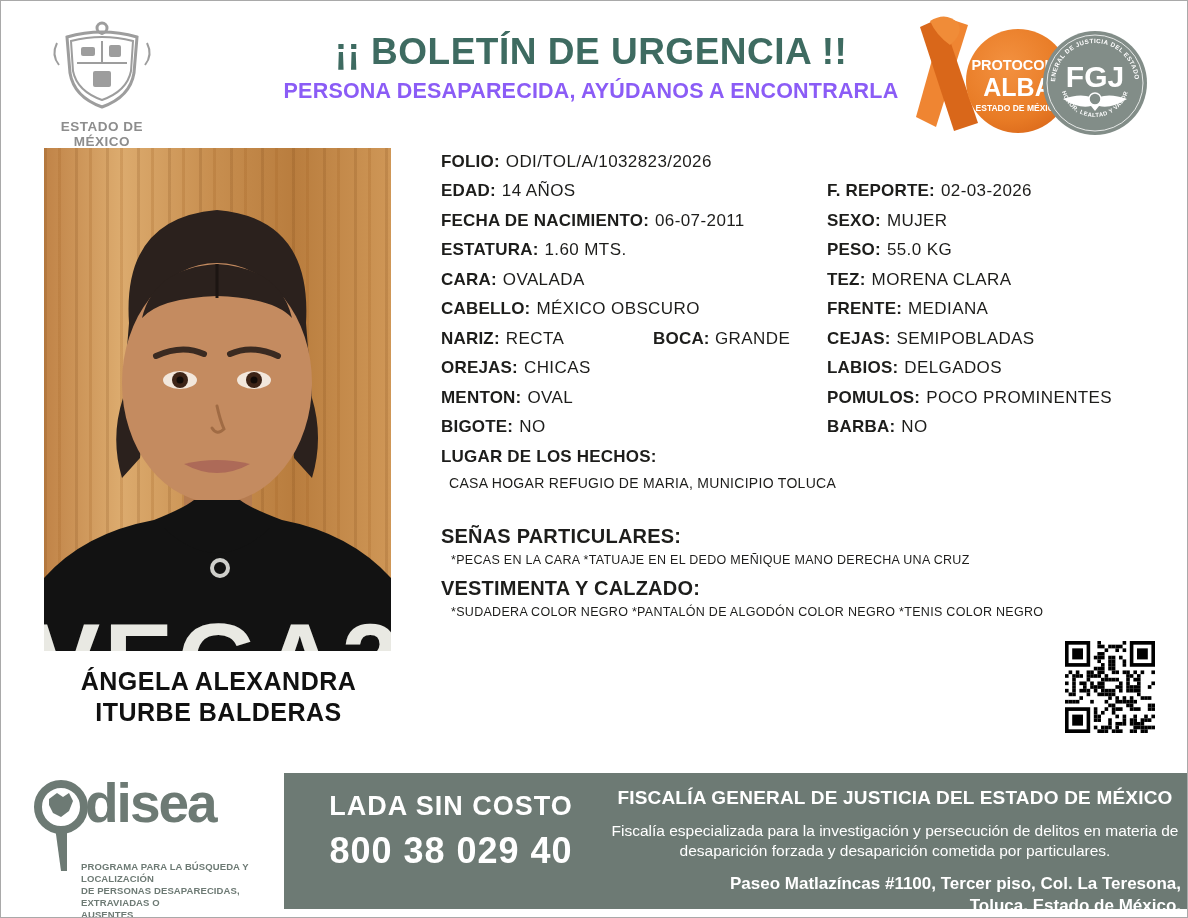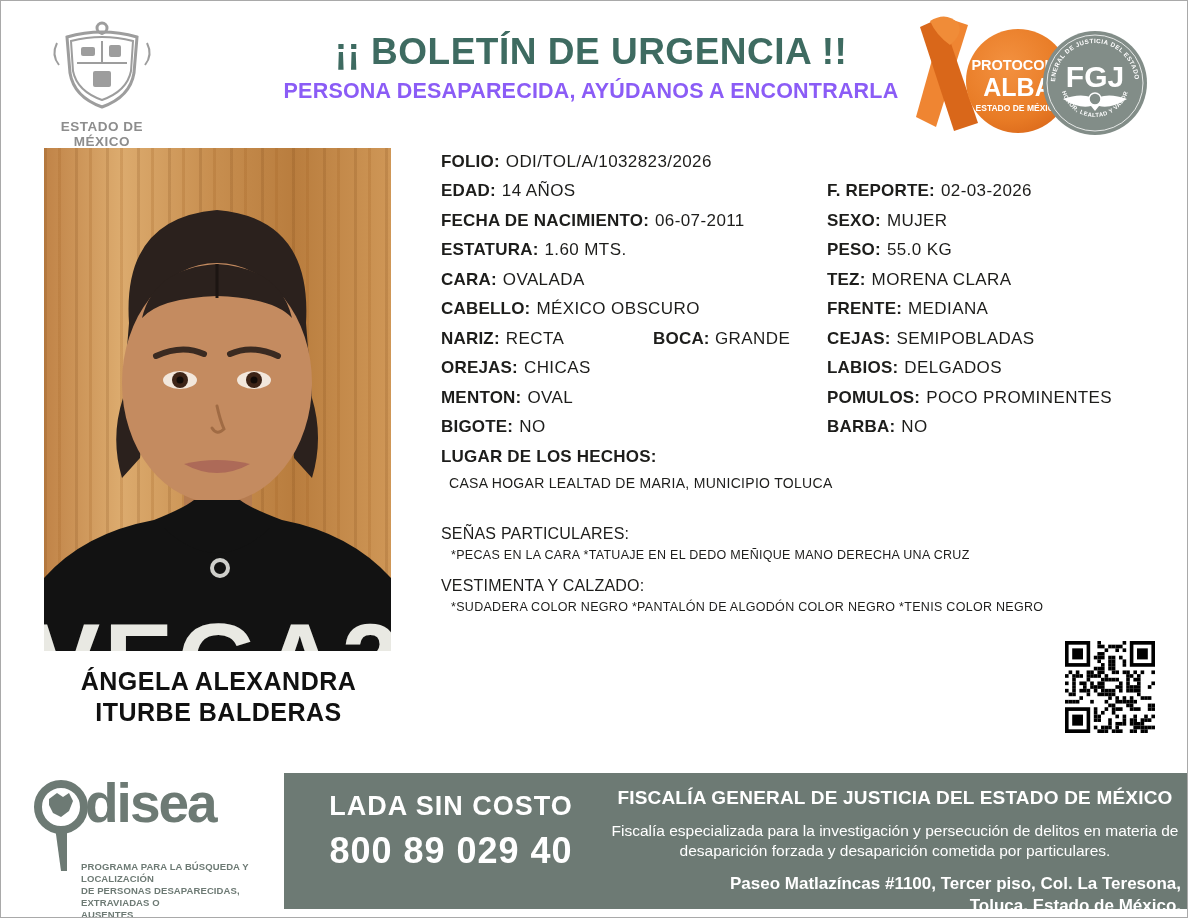--- a/index.html
+++ b/index.html
@@ -32,21 +32,21 @@
   #fields{position:absolute;left:440px;top:146px;width:740px;font-size:17px;}
   .fcol{position:absolute;top:0;}
   #fields-left{left:0;width:386px;}
   #fields-right{left:386px;width:354px;padding-top:29.5px;}
   .frow{position:relative;height:29.5px;display:flex;align-items:center;white-space:nowrap;}
   .flabel{font-weight:bold;letter-spacing:.2px;}
   .fvalue{margin-left:6px;letter-spacing:.4px;}
   .l2{position:absolute;left:212px;}
   .v2{position:absolute;left:268px;}
   .frow.sub{height:22px;font-size:14px;padding-left:8px;letter-spacing:.3px;}
-  .block-label{font-size:16px;font-weight:normal;letter-spacing:.2px;}
+  .block-label{font-size:20px;font-weight:bold;letter-spacing:.2px;}
   .block-value{font-size:12.5px;letter-spacing:.3px;margin-top:5px;padding-left:10px;}
   #senas{position:absolute;left:440px;top:524px;width:740px;}
   #vestimenta{position:absolute;left:440px;top:576px;width:740px;}
   
   #qr{position:absolute;left:1064px;top:640px;width:90px;height:92px;}
   
   #footer-band{position:absolute;left:283px;top:772px;width:905px;height:136px;background:#6d7a74;}
   #lada{position:absolute;left:300px;top:790px;width:300px;text-align:center;color:#fff;}
   #lada-line1{font-size:27px;font-weight:bold;letter-spacing:1px;}
   #lada-line2{font-size:36px;font-weight:bold;margin-top:8px;letter-spacing:1px;}
@@ -213,21 +213,21 @@
           <span class="fvalue">OVAL</span>
         </div>
         <div class="frow">
           <span class="flabel">BIGOTE:</span>
           <span class="fvalue">NO</span>
         </div>
         <div class="frow">
           <span class="flabel">LUGAR DE LOS HECHOS:</span>
           <span class="fvalue"></span>
         </div>
-        <div class="frow sub">CASA HOGAR LEALTAD DE MARIA, MUNICIPIO TOLUCA</div>
+        <div class="frow sub">CASA HOGAR REFUGIO DE MARIA, MUNICIPIO TOLUCA</div>
       </div>
     <div id="fields-right" class="fcol">
         <div class="frow">
           <span class="flabel">F. REPORTE:</span>
           <span class="fvalue">02-03-2026</span>
         </div>
         <div class="frow">
           <span class="flabel">SEXO:</span>
           <span class="fvalue">MUJER</span>
         </div>
@@ -498,21 +498,21 @@
     <div id="odisea-caption">
       <div>PROGRAMA PARA LA BÚSQUEDA Y LOCALIZACIÓN</div>
       <div>DE PERSONAS DESAPARECIDAS, EXTRAVIADAS  O</div>
       <div>AUSENTES</div>
     </div>
 
   </div>
 
   <div id="lada">
     <div id="lada-line1">LADA SIN COSTO</div>
-    <div id="lada-line2">800 89 029 40</div>
+    <div id="lada-line2">800 38 029 40</div>
   </div>
 
   <div id="fgj-footer">
     <div class="t1">FISCALÍA GENERAL DE JUSTICIA DEL ESTADO DE MÉXICO</div>
     <div class="t2">Fiscalía especializada para la investigación y persecución de delitos en materia de desaparición forzada y desaparición cometida por particulares.</div>
     <div class="t3">
       <div>Paseo Matlazíncas #1100, Tercer piso, Col. La Teresona,</div>
       <div>Toluca, Estado de México.</div>
     </div>
   </div>

